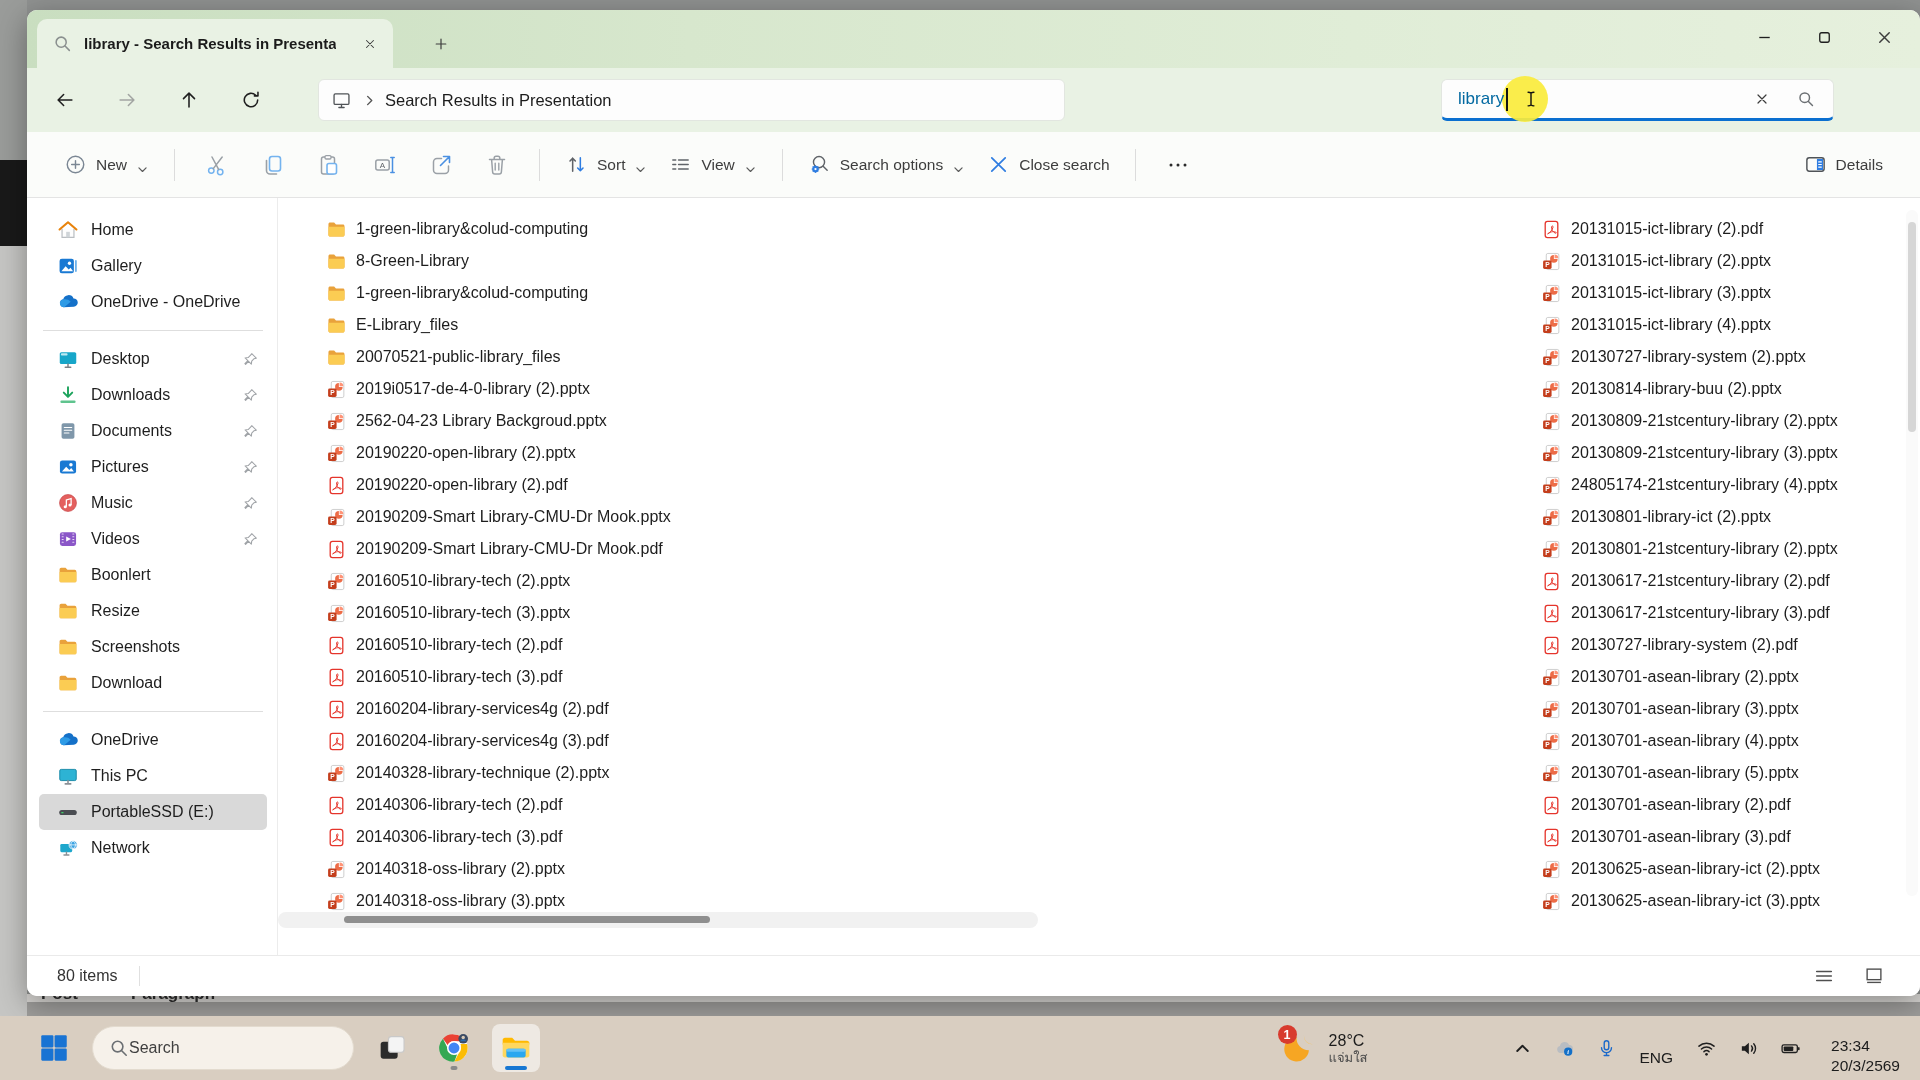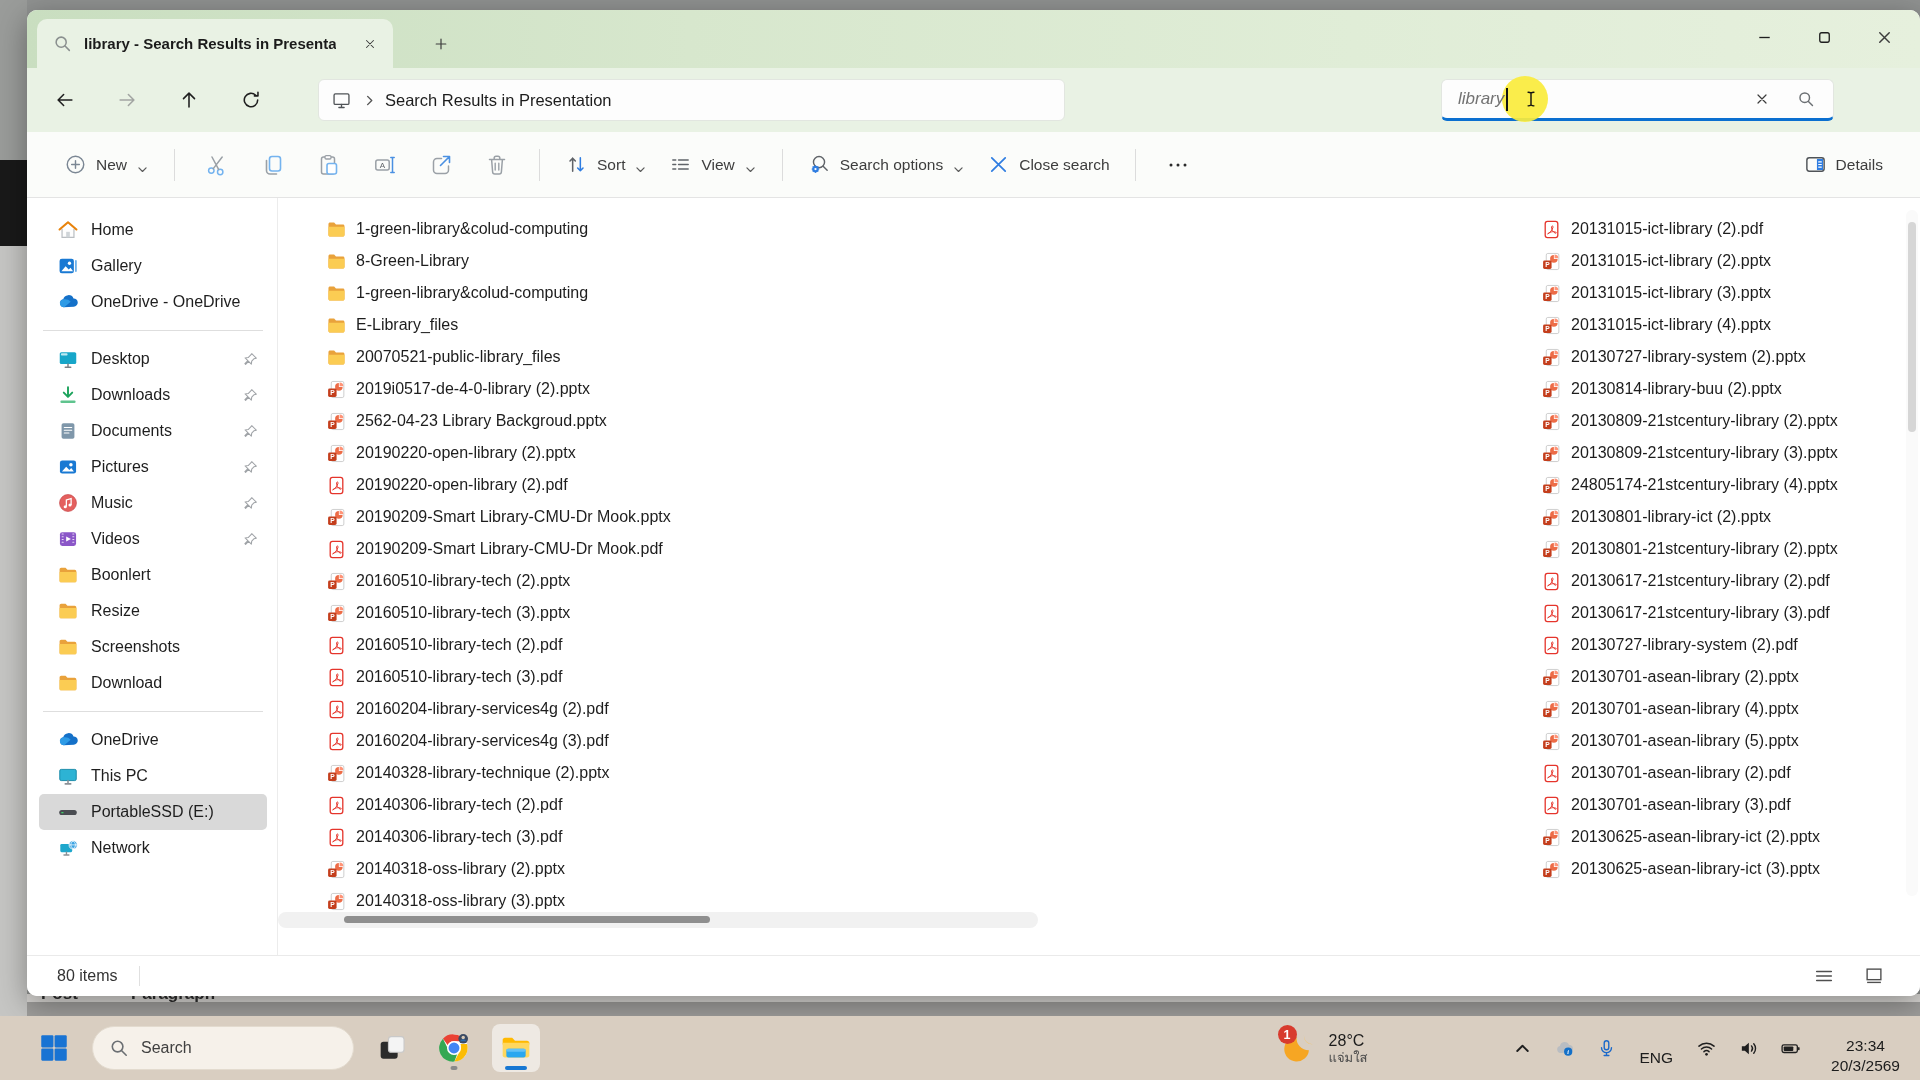--- a/index.html
+++ b/index.html
@@ -40,21 +40,21 @@
   .nav{display:flex;align-items:center;padding-left:20px;gap:26px;}
   .navbtn{width:36px;height:36px;display:flex;align-items:center;justify-content:center;border-radius:6px;}
   .navbtn svg{width:22px;height:22px;}
   .addressbox{position:absolute;left:291px;top:11px;width:747px;height:42px;background:#fdfdfd;
     border:1px solid #e2e6e0;border-radius:6px;display:flex;align-items:center;padding:0 12px;box-sizing:border-box;}
   .addressbox .a-ico{width:21px;height:21px;}
   .addressbox .a-chev{width:15px;height:15px;margin:0 8px 0 10px;}
   .addressbox .a-text{font-size:16.5px;color:#1c1c1c;}
   .searchbox{position:absolute;left:1414px;top:11px;width:393px;height:42px;background:#fdfdfd;
     border:1px solid #e2e6e0;border-bottom:3px solid #0b6fd0;border-radius:6px;display:flex;align-items:center;box-sizing:border-box;}
-  .searchbox .s-text{font-size:17px;color:#737373;margin-left:16px;position:relative;z-index:3;font-style:italic;}
+  .searchbox .s-text{font-size:17px;color:#0369a1;margin-left:16px;position:relative;z-index:3;}
   .caret{position:relative;z-index:3;width:1.5px;height:23px;background:#111;margin-left:2px;}
   .hl-circle{position:absolute;left:60px;top:50%;transform:translateY(-50%);width:46px;height:46px;border-radius:50%;
     background:rgba(250,236,60,.92);z-index:2;display:flex;align-items:center;justify-content:center;}
   .hl-circle svg{width:20px;height:20px;margin-left:12px;}
   .s-clear{position:absolute;right:58px;top:50%;transform:translateY(-50%);width:26px;height:26px;display:flex;align-items:center;justify-content:center;}
   .s-clear svg{width:16px;height:16px;}
   .s-mag{position:absolute;right:14px;top:50%;transform:translateY(-50%);width:26px;height:26px;display:flex;align-items:center;justify-content:center;}
   .s-mag svg{width:18px;height:18px;}
 
   
@@ -105,36 +105,36 @@
   .sicon svg{width:22px;height:22px;}
 
   
   .taskbar{position:absolute;left:0;right:0;bottom:0;height:64px;background:#d9cec1;display:flex;align-items:center;}
   .tk-left{display:flex;align-items:center;gap:14px;margin-left:30px;}
   .tk-btn{width:48px;height:48px;display:flex;align-items:center;justify-content:center;border-radius:8px;position:relative;}
   .tk-btn svg{width:34px;height:34px;}
   .tk-btn.active{background:rgba(255,255,255,.55);}
   .tk-indicator{position:absolute;bottom:2px;left:50%;transform:translateX(-50%);width:22px;height:4px;border-radius:2px;background:#1877d2;}
   .tk-dot{position:absolute;bottom:2px;left:50%;transform:translateX(-50%);width:7px;height:4px;border-radius:2px;background:#8a8a8a;}
-  .tk-search{display:flex;align-items:center;gap:12px;width:262px;height:44px;border-radius:22px;
+  .tk-search{display:flex;align-items:center;gap:0;width:262px;height:44px;border-radius:22px;
     background:#f6f1ea;border:1px solid #e3dbcf;padding-left:16px;box-sizing:border-box;}
   .tk-search svg{width:20px;height:20px;}
   .tk-search span{font-size:16px;color:#3f3f3f;}
   .tk-right{margin-left:auto;display:flex;align-items:center;gap:8px;margin-right:14px;}
   .weather{display:flex;align-items:center;gap:9px;margin-right:130px;position:relative;}
   .weather .w-ico{position:relative;width:38px;height:38px;}
   .weather .w-ico svg{width:38px;height:38px;}
   .w-badge{position:absolute;left:-4px;top:-4px;width:19px;height:19px;border-radius:50%;background:#d83b2e;color:#fff;
     font-size:12.5px;font-weight:bold;display:flex;align-items:center;justify-content:center;}
   .w-text .w-temp{font-size:16px;color:#1c1c1c;line-height:19px;}
   .w-text .w-cond{font-size:13px;color:#4a4a4a;line-height:16px;}
   .tray-ico{width:34px;height:34px;display:flex;align-items:center;justify-content:center;border-radius:5px;}
   .tray-ico svg{width:21px;height:21px;}
   .tray-lang{font-size:15.5px;color:#1c1c1c;padding:0 8px;margin-top:19px;}
-  .clock{text-align:center;font-size:15.5px;color:#1c1c1c;line-height:20px;margin-left:10px;padding:0 6px;margin-top:16px;}
+  .clock{text-align:left;font-size:15.5px;color:#1c1c1c;line-height:20px;margin-left:10px;padding:0 6px;margin-top:16px;}
 </style>
 </head>
 <body>
 
 <div class="screen">
 
   <div class="edge-left">
     <div class="dark"></div>
     <div class="light"></div>
   </div>
@@ -1020,20 +1020,32 @@
             <div class="file-row">
               <span class="f-ico">
                 <svg viewBox="0 0 24 24">
                   <rect x="6" y="2.8" width="14.4" height="18.4" rx="1.8" fill="#fff" stroke="#c8c8c8" stroke-width="1"></rect>
                   <path d="M14.7 4.7a4.3 4.3 0 1 0 4.3 4.3h-4.3z" fill="#ed6c47"></path>
                   <path d="M15.5 3.9a4.3 4.3 0 0 1 4.3 4.3h-4.3z" fill="#ff9478"></path>
                   <rect x="2.4" y="10.9" width="9.7" height="9.7" rx="1.7" fill="#c43e1c"></rect>
                   <text x="7.3" y="18.4" text-anchor="middle" font-size="7.6" font-weight="bold" fill="#fff" font-family="Liberation Sans,sans-serif">P</text>
                 </svg>
               </span>
+              <span class="f-label">20130701-asean-library (3).pptx</span>
+            </div>
+            <div class="file-row">
+              <span class="f-ico">
+                <svg viewBox="0 0 24 24">
+                  <rect x="6" y="2.8" width="14.4" height="18.4" rx="1.8" fill="#fff" stroke="#c8c8c8" stroke-width="1"></rect>
+                  <path d="M14.7 4.7a4.3 4.3 0 1 0 4.3 4.3h-4.3z" fill="#ed6c47"></path>
+                  <path d="M15.5 3.9a4.3 4.3 0 0 1 4.3 4.3h-4.3z" fill="#ff9478"></path>
+                  <rect x="2.4" y="10.9" width="9.7" height="9.7" rx="1.7" fill="#c43e1c"></rect>
+                  <text x="7.3" y="18.4" text-anchor="middle" font-size="7.6" font-weight="bold" fill="#fff" font-family="Liberation Sans,sans-serif">P</text>
+                </svg>
+              </span>
               <span class="f-label">20130701-asean-library (4).pptx</span>
             </div>
             <div class="file-row">
               <span class="f-ico">
                 <svg viewBox="0 0 24 24">
                   <rect x="6" y="2.8" width="14.4" height="18.4" rx="1.8" fill="#fff" stroke="#c8c8c8" stroke-width="1"></rect>
                   <path d="M14.7 4.7a4.3 4.3 0 1 0 4.3 4.3h-4.3z" fill="#ed6c47"></path>
                   <path d="M15.5 3.9a4.3 4.3 0 0 1 4.3 4.3h-4.3z" fill="#ff9478"></path>
                   <rect x="2.4" y="10.9" width="9.7" height="9.7" rx="1.7" fill="#c43e1c"></rect>
                   <text x="7.3" y="18.4" text-anchor="middle" font-size="7.6" font-weight="bold" fill="#fff" font-family="Liberation Sans,sans-serif">P</text>

